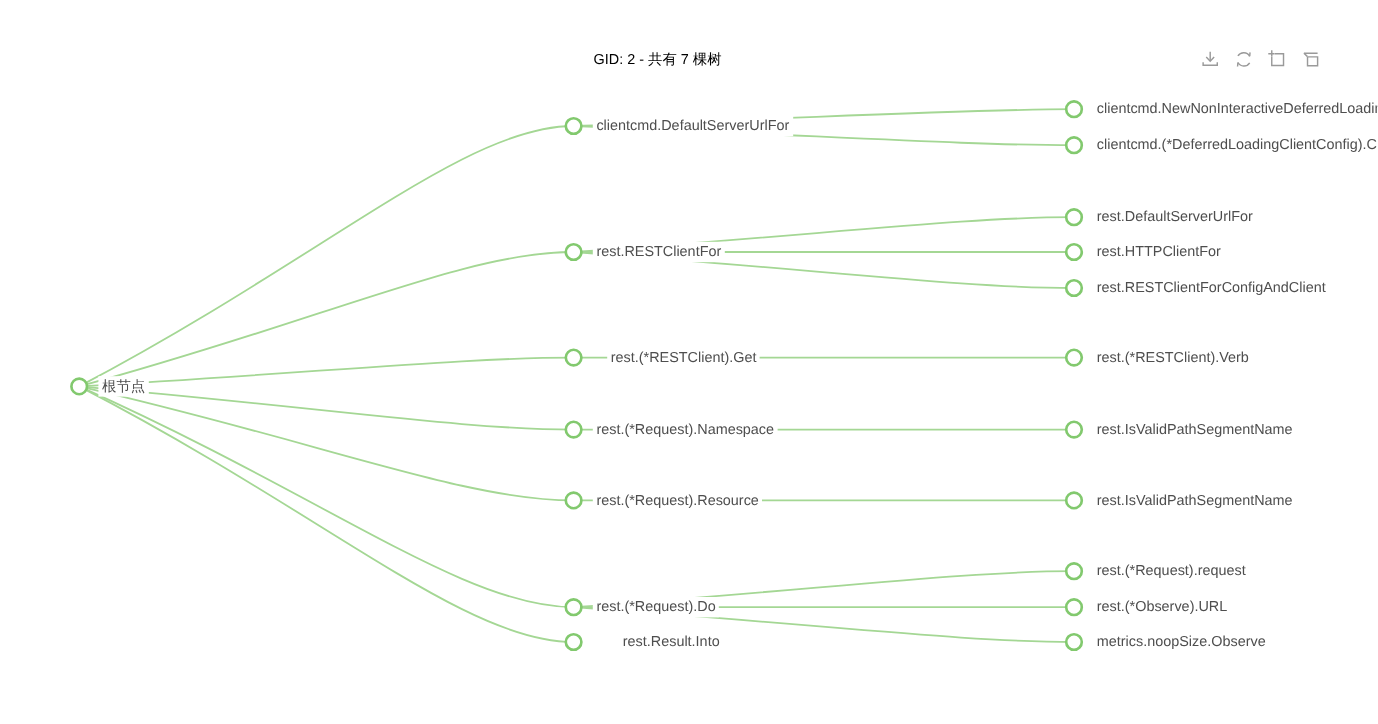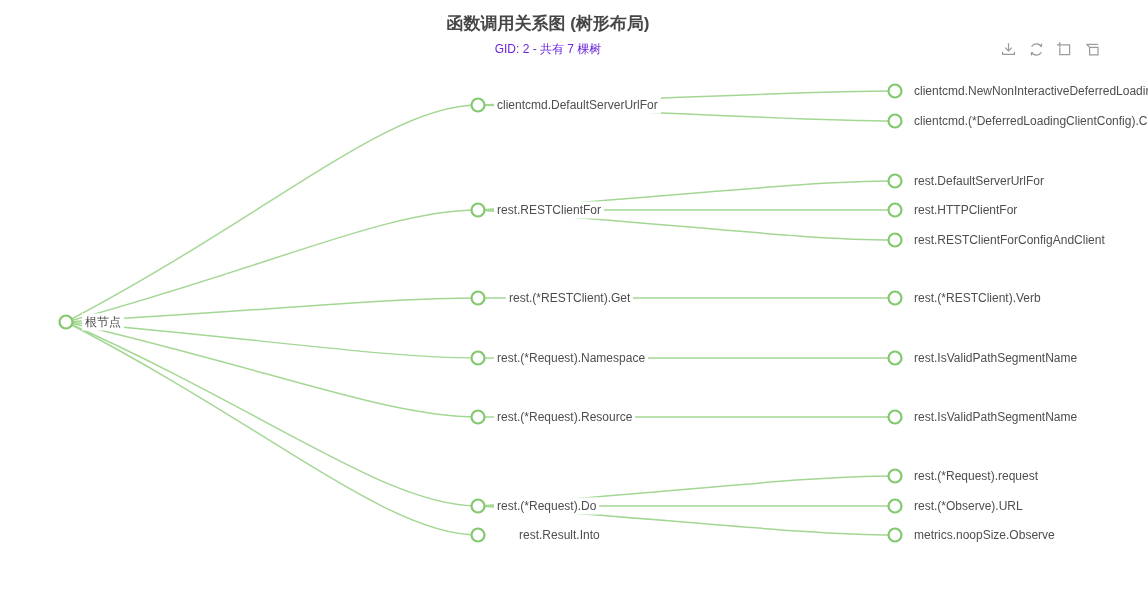--- a/index.html
+++ b/index.html
@@ -1,33 +1,32 @@
 <!DOCTYPE html>
 <html><head>
 <meta charset="utf-8">
 <style>
   html,body{margin:0;padding:0;background:#fff;}
   #stage{position:relative;width:1148px;height:603px;background:#ffffff;overflow:hidden;
          font-family:"Liberation Sans","DejaVu Sans",sans-serif;}
   .hdr{position:absolute;left:548px;transform:translateX(-50%);white-space:nowrap;text-align:center;}
   .title{top:12px;font-size:17px;font-weight:700;color:#464646;}
-  .subtitle{top:41px;font-size:12px;color:#6d28d9;}
+  .subtitle{top:41px;font-size:12px;color:#000000;}
   .toolbar{position:absolute;top:40px;left:999px;display:flex;gap:10px;align-items:center;}
   .tool{width:18px;height:18px;display:inline-flex;align-items:center;justify-content:center;cursor:pointer;}
   .tool svg{width:17px;height:17px;stroke:#9a9a9a;fill:none;stroke-width:1.2;}
   #tree-svg{position:absolute;left:0;top:0;}
   .node-label{position:absolute;transform:translateY(-50%);font-size:12px;color:#4e4e4e;
               background:#ffffff;padding:1px 3px;white-space:nowrap;line-height:15px;cursor:pointer;}
 </style>
 </head>
 <body>
 
 <div id="stage">
 
-  <div class="hdr title">函数调用关系图 (树形布局)</div>
   <div class="hdr subtitle">GID: 2 - 共有 7 棵树</div>
 
   <div class="toolbar">
     <span class="tool">
       <svg viewBox="0 0 17 17">
         <path d="M8.5 2.2 V9.6"></path>
         <path d="M5.2 6.6 L8.5 10 L11.8 6.6"></path>
         <path d="M2.6 10.8 V13.4 H14.4 V10.8"></path>
       </svg>
     </span>

